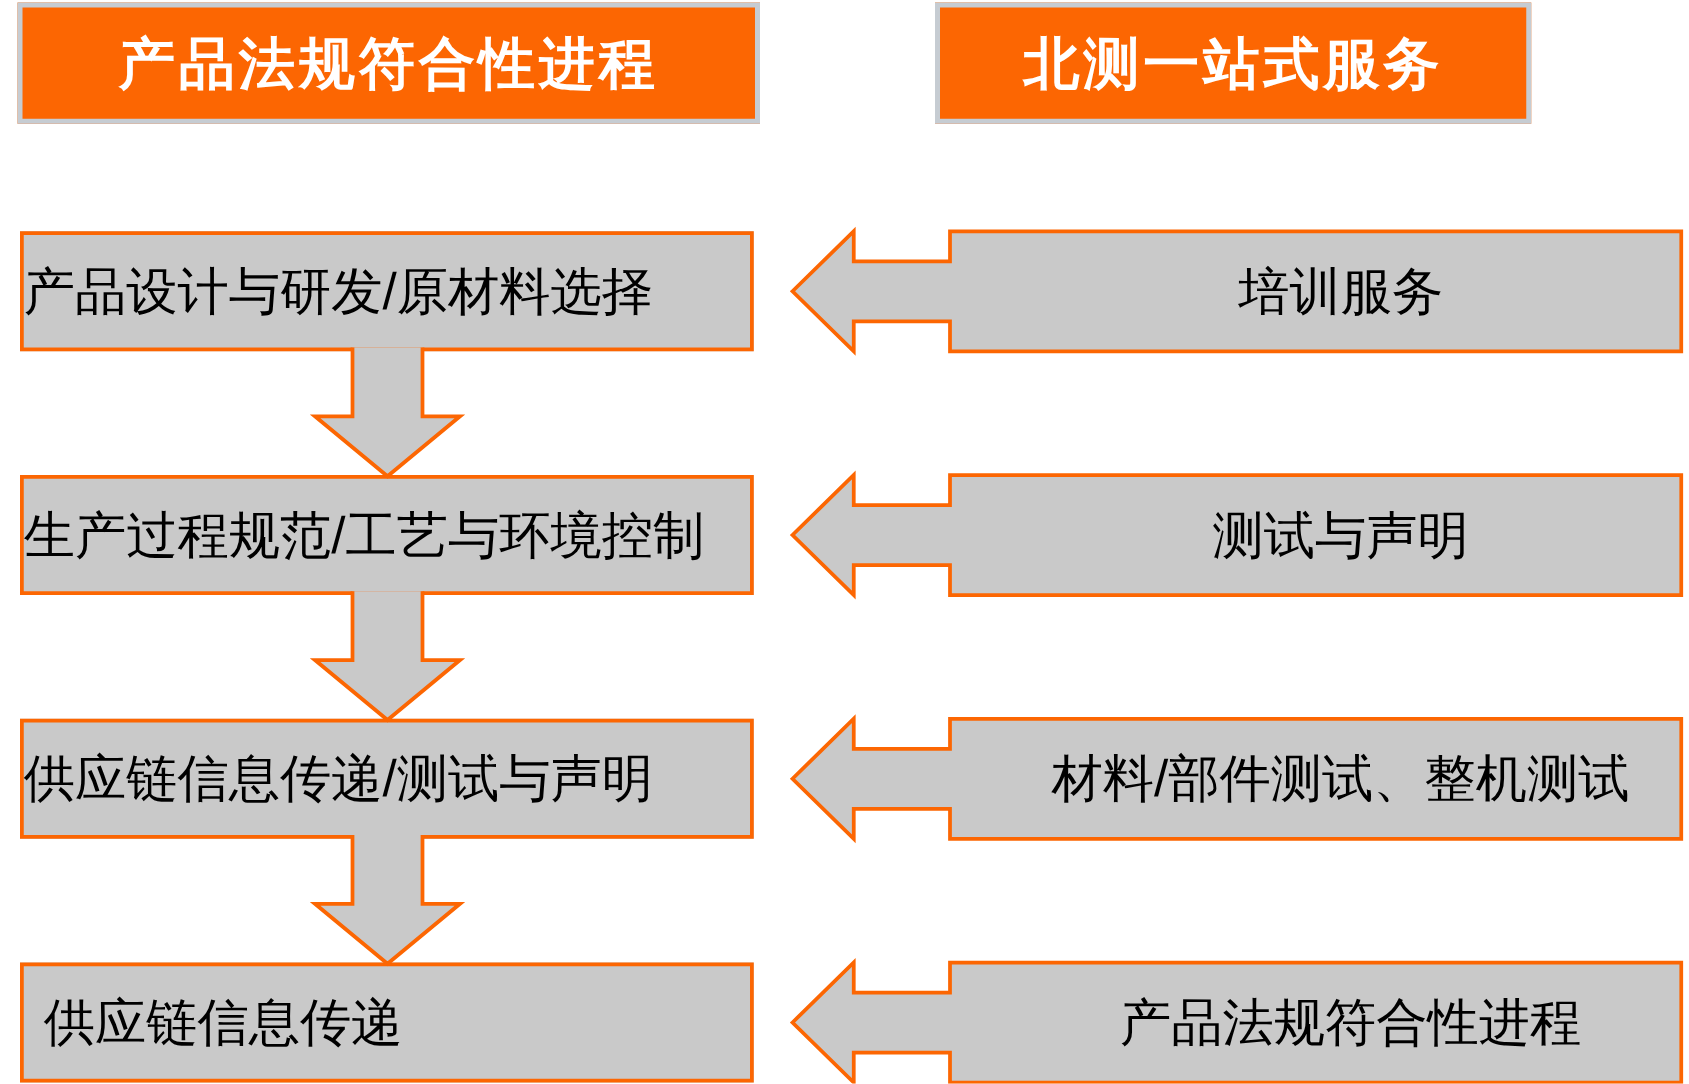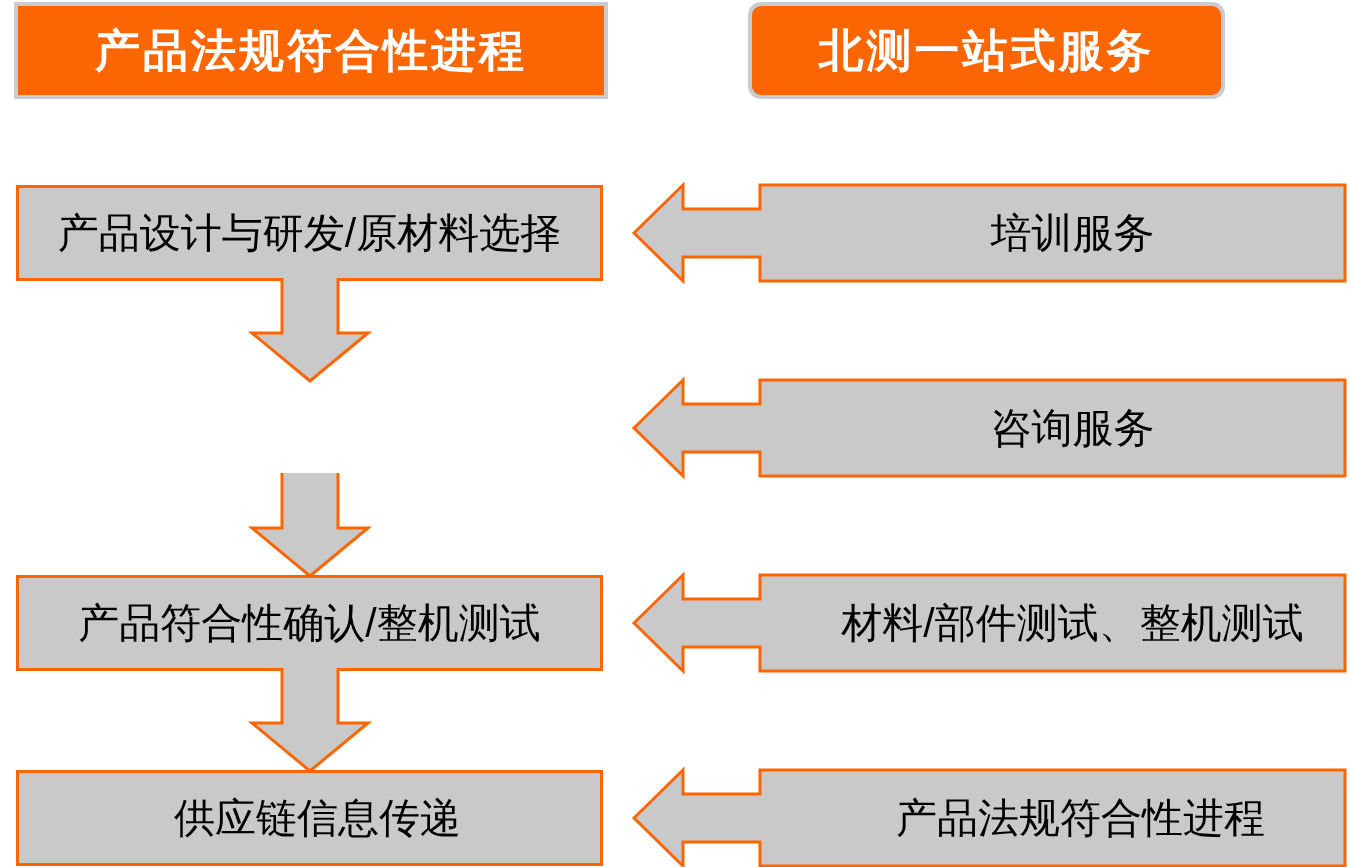--- a/index.html
+++ b/index.html
@@ -31,31 +31,30 @@
     justify-content: center;
     color: var(--header-text);
     font-family: "Liberation Serif", serif;
     font-weight: bold;
     font-size: 45px;
     letter-spacing: 3px;
     white-space: nowrap;
     z-index: 1;
   }
   .col-header.left  { left: 14px;  width: 594px; }
-  .col-header.right { left: 748px; width: 477px; border-radius: 13px; }
+  .col-header.right { left: 748px; width: 477px; }
   .step-box {
     position: absolute;
     left: 16px;
     width: 587px;
     height: 96px;
     background: var(--box-fill);
     border: 3px solid var(--accent-orange);
     display: flex;
     align-items: center;
-    justify-content: center;
     color: var(--box-text);
     font-size: 41px;
     white-space: nowrap;
     z-index: 1;
   }
   .service-label {
     position: absolute;
     left: 780px;
     width: 585px;
     height: 96px;
@@ -95,22 +94,25 @@
   <div class="col-header left">
     <span>产品法规符合性进程</span>
   </div>
   <div class="col-header right">
     <span>北测一站式服务</span>
   </div>
 
   <div class="step-box row-y0">
     <span>产品设计与研发/原材料选择</span>
   </div>
+  <div class="step-box row-y1">
+    <span>生产过程规范/工艺与环境控制</span>
+  </div>
   <div class="step-box row-y2">
-    <span>产品符合性确认/整机测试</span>
+    <span>供应链信息传递/测试与声明</span>
   </div>
   <div class="step-box row-y3">
     <span>供应链信息传递</span>
   </div>
 
   <svg class="shapes" viewBox="0 0 1351 867" xmlns="http://www.w3.org/2000/svg">
 
     <path class="shape" d="M282,278 L282,333 L252,333 L310,381 L368,333 L338,333 L338,278"></path>
     <path class="shape" d="M282,473 L282,528 L252,528 L310,576 L368,528 L338,528 L338,473"></path>
     <path class="shape" d="M282,668 L282,723 L252,723 L310,771 L368,723 L338,723 L338,668"></path>
@@ -118,21 +120,21 @@
     <path class="shape" d="M634,233 L683,185 L683,209 L760,209 L760,185 L1345,185 L1345,281 L760,281 L760,257 L683,257 L683,281 Z"></path>
     <path class="shape" d="M634,428 L683,380 L683,404 L760,404 L760,380 L1345,380 L1345,476 L760,476 L760,452 L683,452 L683,476 Z"></path>
     <path class="shape" d="M634,623 L683,575 L683,599 L760,599 L760,575 L1345,575 L1345,671 L760,671 L760,647 L683,647 L683,671 Z"></path>
     <path class="shape" d="M634,818 L683,770 L683,794 L760,794 L760,770 L1345,770 L1345,866 L760,866 L760,842 L683,842 L683,866 Z"></path>
   </svg>
 
   <div class="service-label row-y0">
     <span>培训服务</span>
   </div>
   <div class="service-label row-y1">
-    <span>咨询服务</span>
+    <span>测试与声明</span>
   </div>
   <div class="service-label row-y2">
     <span>材料/部件测试、整机测试</span>
   </div>
   <div class="service-label row-y3">
     <span>产品法规符合性进程</span>
   </div>
 
 </div>
 

